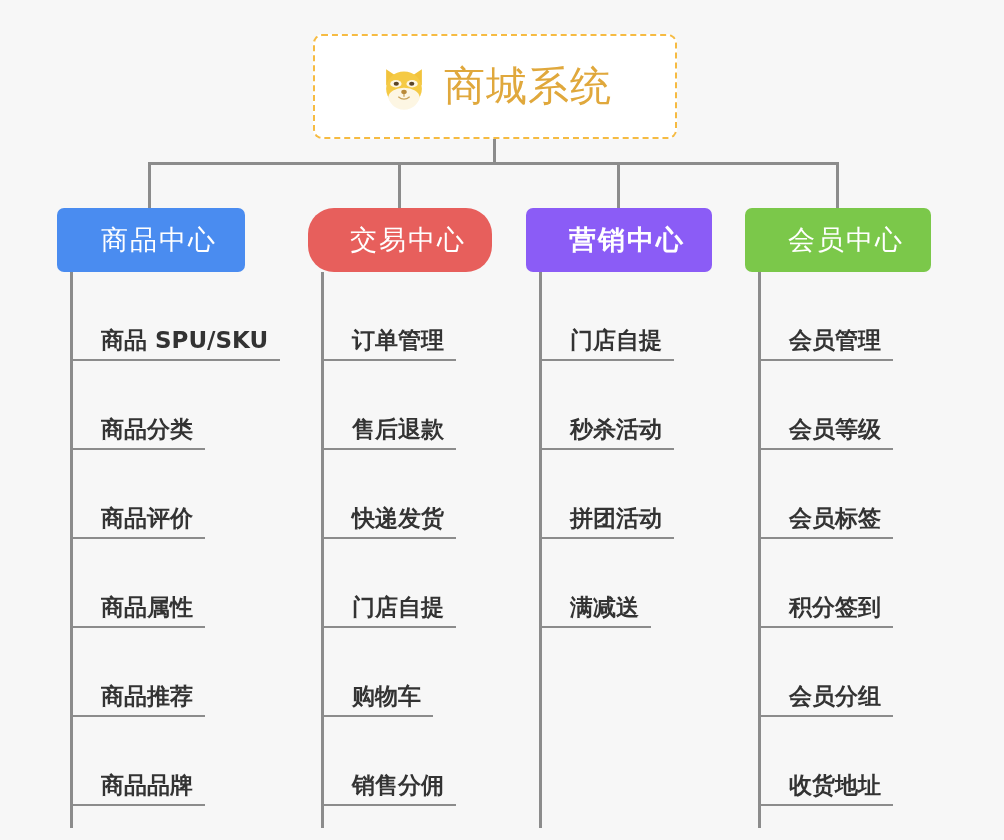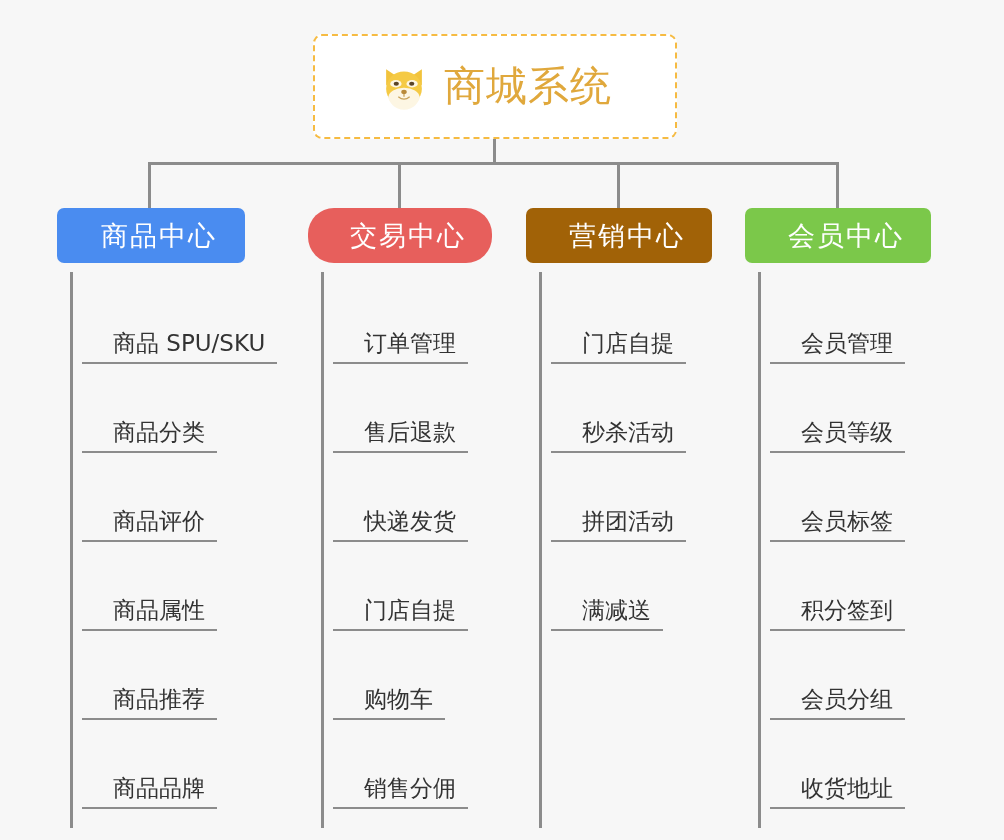--- a/index.html
+++ b/index.html
@@ -73,21 +73,21 @@
     width: 3px;
     height: 46px;
   }
 
   
   .column {
     position: absolute;
     top: 208px;
   }
   .cat-header {
-    height: 55px;
+    height: 64px;
     border-radius: 7px;
     display: flex;
     align-items: center;
     justify-content: center;
     color: #ffffff;
     font-size: 27px;
     letter-spacing: 2px;
     font-family: "DejaVu Sans", "Liberation Sans", sans-serif;
     box-sizing: border-box;
     padding-left: 16px;
@@ -97,23 +97,24 @@
   .spine {
     position: absolute;
     left: 13px;
     top: 64px;
     width: 3px;
     background: #8c8c8c;
   }
 
   .leaf-list {
     position: relative;
-    margin: 12px;
+    margin: 0;
     padding: 0;
     list-style: none;
+    font-weight: bold;
   }
   .leaf-item {
     position: relative;
     height: 89px;
     box-sizing: border-box;
     display: flex;
     align-items: flex-end;
     padding-left: 13px;
   }
   .leaf-label {
@@ -215,21 +216,21 @@
       <li class="leaf-item">
           <span class="leaf-label">购物车</span>
         </li>
       <li class="leaf-item">
           <span class="leaf-label">销售分佣</span>
         </li>
     </ul>
   </div>
 
   <div class="column" style="left:526px;width:186px;">
-    <div class="cat-header" style="background:#a16207;">
+    <div class="cat-header" style="background:#8b5cf6;font-weight:bold;">
       <span>营销中心</span>
     </div>
     <div class="spine" style="height:556px;"></div>
     <ul class="leaf-list">
       <li class="leaf-item">
           <span class="leaf-label">门店自提</span>
         </li>
       <li class="leaf-item">
           <span class="leaf-label">秒杀活动</span>
         </li>

